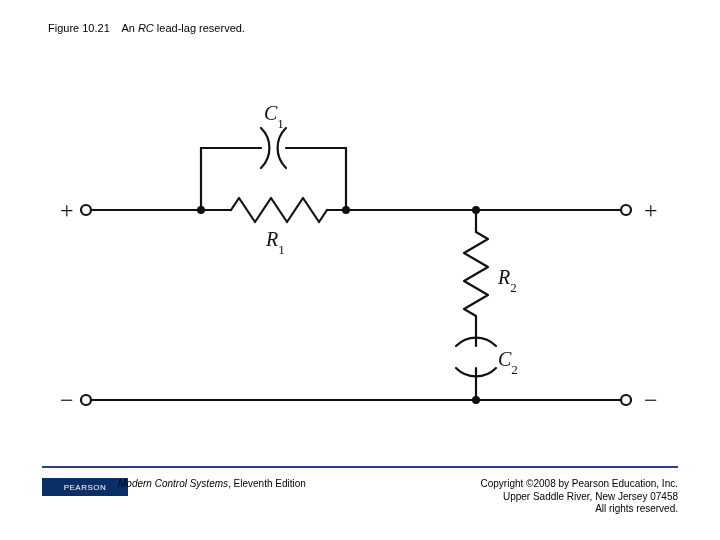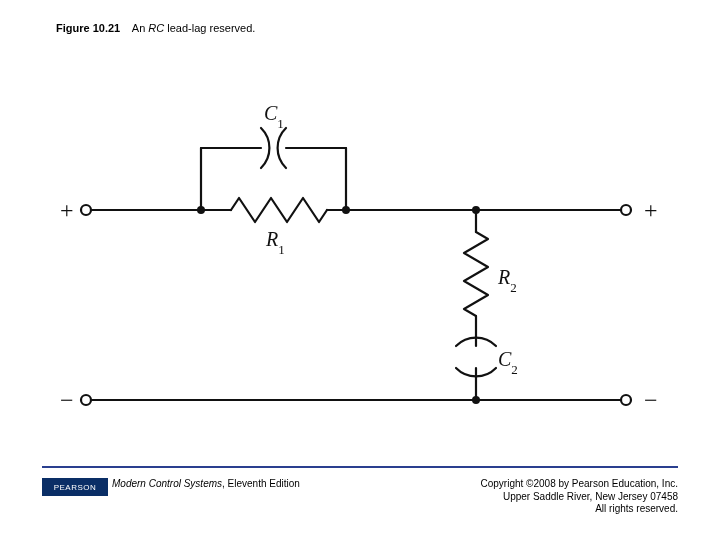--- a/index.html
+++ b/index.html
@@ -13,21 +13,21 @@
     position: relative;
     overflow: hidden;
   }
   .caption {
     position: absolute;
     top: 22px;
     left: 48px;
     font-size: 11px;
     line-height: 1.2;
   }
-  .caption .fig-num { font-weight: bold; margin-left: 8px; }
+  .caption .fig-num { font-weight: normal; }
   .caption .italic { font-style: italic; margin-top: 24px; }
 
   .diagram {
     position: absolute;
     top: 70px;
     left: 46px;
     width: 620px;
     height: 360px;
   }
 
@@ -36,33 +36,33 @@
     left: 42px;
     right: 42px;
     top: 466px;
     height: 2px;
     background: #2a3f8f;
   }
   .pearson-logo {
     position: absolute;
     left: 42px;
     top: 478px;
-    width: 66px;
+    width: 86px;
     height: 18px;
     background: #0a2e66;
     display: flex;
     align-items: center;
     justify-content: center;
     color: #fff;
     font-size: 8px;
     letter-spacing: 0.5px;
   }
   .book-info {
     position: absolute;
-    left: 112px;
+    left: 118px;
     top: 478px;
     font-size: 10px;
     line-height: 1.25;
   }
   .book-info .title { font-style: italic; }
   .copyright {
     position: absolute;
     right: 42px;
     top: 478px;
     font-size: 10px;

